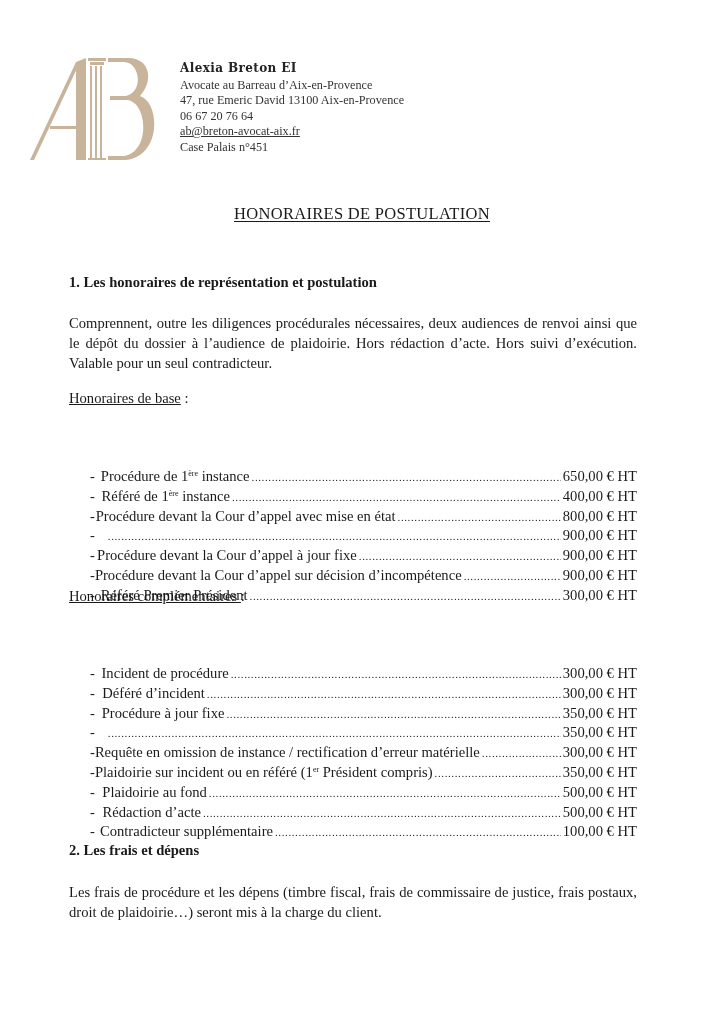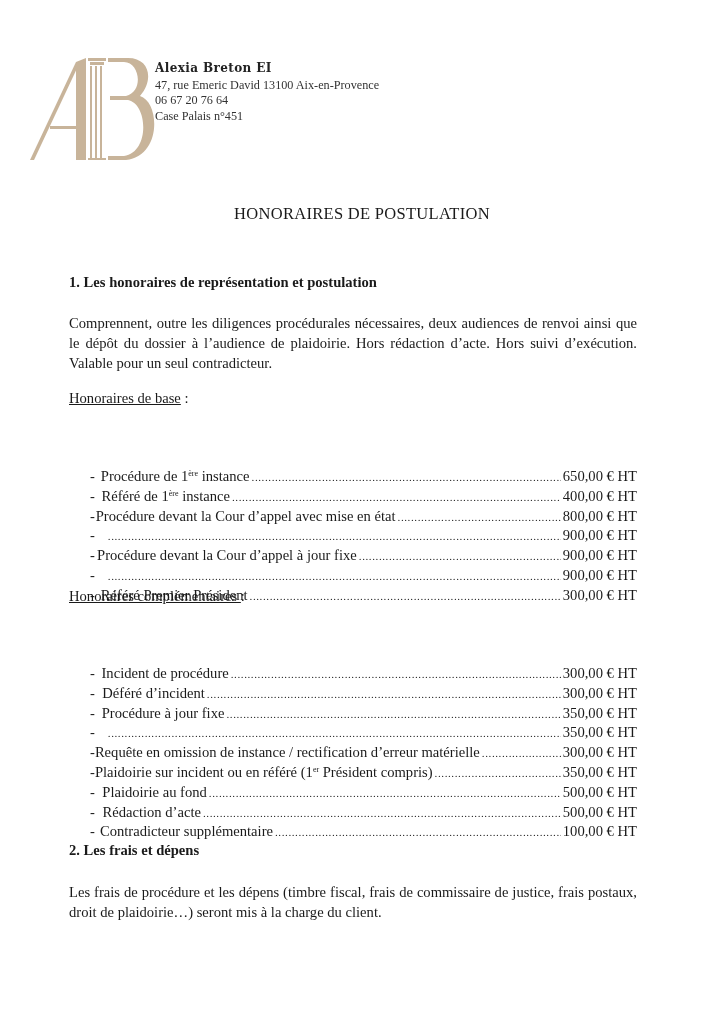--- a/index.html
+++ b/index.html
@@ -1,23 +1,23 @@
 <!DOCTYPE html>
 <html><head>
 <meta charset="utf-8">
 <style>
   html, body { margin: 0; padding: 0; background: #ffffff; }
   body { width: 724px; height: 1024px; position: relative; overflow: hidden;
          font-family: "Liberation Serif", "DejaVu Serif", serif; color: #1a1a1a; }
   .logo { position: absolute; left: 28px; top: 52px; width: 132px; height: 112px; }
-  .letterhead { position: absolute; left: 155px; top: 61px; font-size: 12.2px; line-height: 15.5px; color: #333; }
+  .letterhead { position: absolute; left: 180px; top: 61px; font-size: 12.2px; line-height: 15.5px; color: #333; }
   .letterhead .name { font-family: "DejaVu Serif", serif; font-size: 12px; font-weight: bold; letter-spacing: 0.4px; color: #222; margin-bottom: 1px; }
   .letterhead .email { text-decoration: underline; }
   .title { position: absolute; left: 0; right: 0; top: 204px; text-align: center; font-size: 16.5px; letter-spacing: 0.3px; }
-  .title span { text-underline-offset: 2px; margin-top: 47px; }
+  .title span { text-decoration: underline; text-underline-offset: 2px; margin-top: 47px; }
   .h { position: absolute; left: 69px; font-weight: bold; font-size: 14.6px; }
   .para { position: absolute; left: 69px; width: 568px; font-size: 14.6px; line-height: 20px; text-align: justify; }
   .sub { position: absolute; left: 69px; font-size: 14.6px; }
   .sub .u { text-decoration: underline; }
   .list { position: absolute; left: 69px; width: 568px; font-size: 14.6px; }
   .row { display: flex; align-items: baseline; height: 19.8px; white-space: nowrap; }
   .dash { width: 44px; padding-left: 21px; box-sizing: border-box; }
   .label { flex: 0 0 auto; }
   .label sup { font-size: 8px; vertical-align: 5px; }
   .dots { flex: 1 1 auto; overflow: hidden; margin: 0 2px; letter-spacing: 0.6px; font-size: 11px; color: #222; }
@@ -43,22 +43,24 @@
     <rect x="67" y="14" width="2" height="92"></rect>
     <rect x="72" y="14" width="2" height="92"></rect>
     <rect x="60" y="106" width="18" height="2"></rect>
 
     <path d="M80,6 L100,6 C122,6 126,28 112,44 C132,50 134,104 98,108 L80,108 L80,104 L96,104 C122,100 120,52 100,48 L82,48 L82,44 L98,44 C116,40 112,10 96,10 L80,10 Z"></path>
   </g>
 </svg>
 
 <div class="letterhead">
   <div class="name">Alexia Breton EI</div>
+  <div>Avocate au Barreau d’Aix-en-Provence</div>
   <div>47, rue Emeric David 13100 Aix-en-Provence</div>
   <div>06 67 20 76 64</div>
+  <div class="email">ab@breton-avocat-aix.fr</div>
   <div>Case Palais n°451</div>
 </div>
 
 <div class="title"><span>HONORAIRES DE POSTULATION</span></div>
 
 <div class="h" style="top:274px">1. Les honoraires de représentation et postulation</div>
 <div class="para" style="top:313px">Comprennent, outre les diligences procédurales nécessaires, deux audiences de renvoi ainsi que le dépôt du dossier à l’audience de plaidoirie. Hors rédaction d’acte. Hors suivi d’exécution. Valable pour un seul contradicteur.</div>
 
 <div class="sub" style="top:390px"><span class="u">Honoraires de base</span><span> :</span></div>
 
@@ -87,20 +89,21 @@
       <span class="price">900,00 € HT</span>
     </div>
     <div class="row">
       <span class="dash">-</span>
       <span class="label"><span>Procédure devant la Cour d’appel à jour fixe</span><sup></sup><span></span></span>
       <span class="dots"></span>
       <span class="price">900,00 € HT</span>
     </div>
     <div class="row">
       <span class="dash">-</span>
+      <span class="label"><span>Procédure devant la Cour d’appel sur décision d’incompétence</span><sup></sup><span></span></span>
       <span class="dots"></span>
       <span class="price">900,00 € HT</span>
     </div>
     <div class="row">
       <span class="dash">-</span>
       <span class="label"><span>Référé Premier Président</span><sup></sup><span></span></span>
       <span class="dots"></span>
       <span class="price">300,00 € HT</span>
     </div>
   </div>

